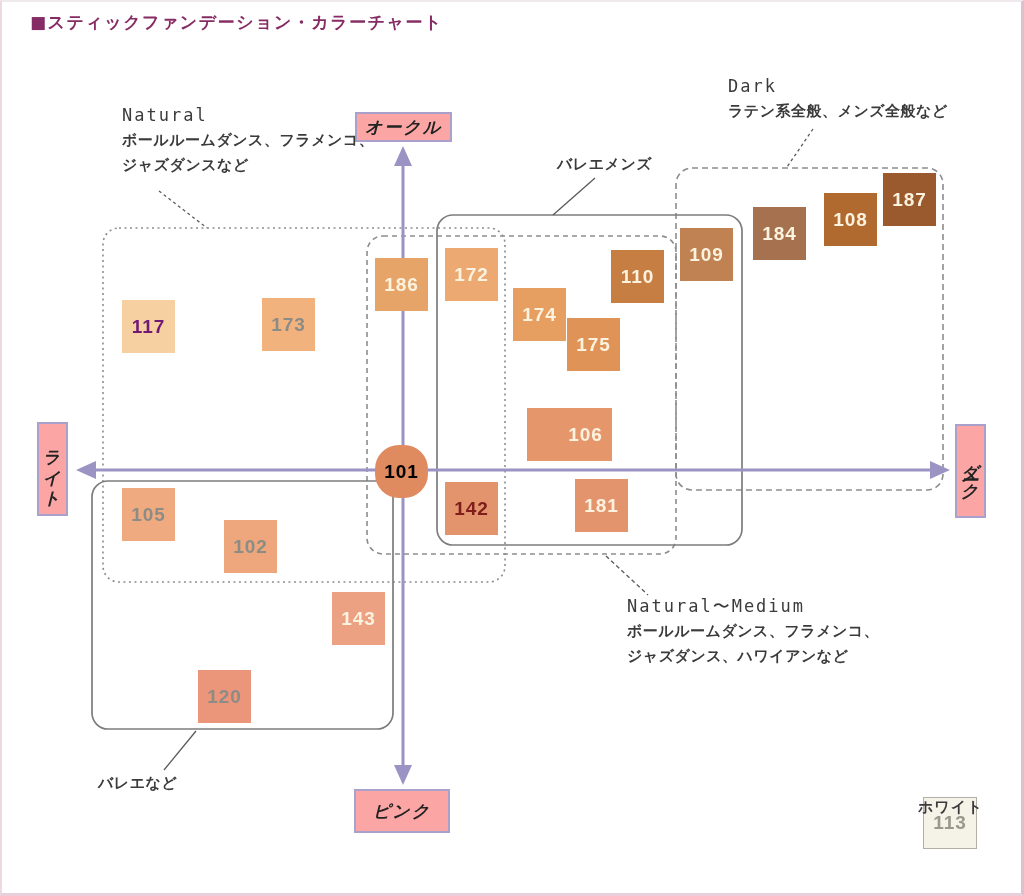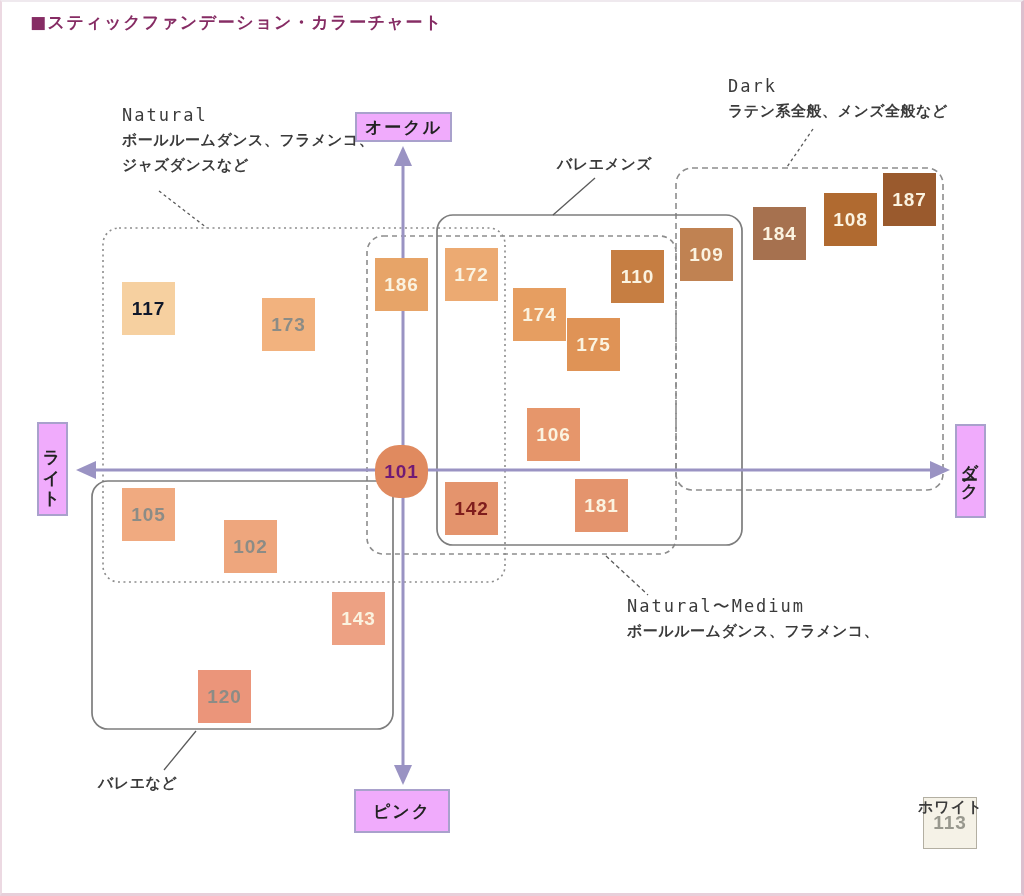--- a/index.html
+++ b/index.html
@@ -28,27 +28,28 @@
   #canvas{position:absolute;inset:0;}
   #chart-svg{position:absolute;left:0;top:0;}
   .swatch{
     position:absolute;width:53px;height:53px;
     display:flex;align-items:center;justify-content:center;
     font-family:Liberation Sans, sans-serif;
     font-size:19px;font-weight:bold;letter-spacing:1px;
     z-index:6;
   }
   .axis-box{
-    position:absolute;background:#f0abfc;
+    position:absolute;background:#fca5a5;
     border:2px solid #a9a1cc;
     display:flex;align-items:center;justify-content:center;
     font-size:17px;font-weight:bold;color:#222;
     letter-spacing:2px;
     box-sizing:border-box;
     z-index:7;
+    font-style:italic;
   }
   .axis-box.vertical{
     writing-mode:vertical-rl;
     letter-spacing:1px;
   }
   .annot{
     position:absolute;color:#3b3b3b;
     font-size:15px;font-weight:600;line-height:25px;
     letter-spacing:0.5px;white-space:nowrap;
     z-index:8;
@@ -86,33 +87,33 @@
       <line x1="159" y1="191" x2="207" y2="228" stroke="#5a5a5a" stroke-width="1.3" stroke-dasharray="3 3"></line>
       <line x1="813" y1="129" x2="787" y2="167" stroke="#5a5a5a" stroke-width="1.3" stroke-dasharray="3 3"></line>
       <line x1="595" y1="178" x2="553" y2="215" stroke="#5a5a5a" stroke-width="1.3"></line>
       <line x1="606" y1="556" x2="648" y2="595" stroke="#5a5a5a" stroke-width="1.3" stroke-dasharray="4 3"></line>
       <line x1="196" y1="731" x2="164" y2="770" stroke="#5a5a5a" stroke-width="1.3"></line>
     </svg>
     <div class="axis-box" style="left: 355px; top: 112px; width: 97px; height: 30px;">オークル</div>
     <div class="axis-box" style="left: 354px; top: 789px; width: 96px; height: 44px;">ピンク</div>
     <div class="axis-box vertical" style="left: 37px; top: 422px; width: 31px; height: 94px;">ライト</div>
     <div class="axis-box vertical" style="left: 955px; top: 424px; width: 31px; height: 94px;">ダーク</div>
-    <div class="swatch" style="left: 122px; top: 282px; background: rgb(246, 208, 160); color: #0f172a;">117</div>
+    <div class="swatch" style="left: 122px; top: 300px; background: rgb(246, 208, 160); color: #701a75;">117</div>
     <div class="swatch" style="left: 262px; top: 298px; background: rgb(242, 178, 126); color: rgb(140, 140, 134);">173</div>
     <div class="swatch" style="left: 375px; top: 258px; background: rgb(231, 164, 104); color: rgb(251, 243, 224);">186</div>
     <div class="swatch" style="left: 445px; top: 248px; background: rgb(236, 170, 114); color: rgb(251, 243, 224);">172</div>
     <div class="swatch" style="left: 513px; top: 288px; background: rgb(230, 158, 97); color: rgb(251, 243, 224);">174</div>
     <div class="swatch" style="left: 567px; top: 318px; background: rgb(223, 147, 86); color: rgb(251, 243, 224);">175</div>
     <div class="swatch" style="left: 611px; top: 250px; background: rgb(198, 126, 66); color: rgb(251, 243, 224);">110</div>
     <div class="swatch" style="left: 680px; top: 228px; background: rgb(192, 130, 82); color: rgb(251, 243, 224);">109</div>
     <div class="swatch" style="left: 753px; top: 207px; background: rgb(166, 113, 79); color: rgb(251, 243, 224);">184</div>
     <div class="swatch" style="left: 824px; top: 193px; background: rgb(176, 106, 48); color: rgb(251, 243, 224);">108</div>
     <div class="swatch" style="left: 883px; top: 173px; background: rgb(154, 90, 45); color: rgb(251, 243, 224);">187</div>
-    <div class="swatch" style="left: 527px; top: 408px; background: rgb(230, 150, 107); color: rgb(251, 243, 224);">106</div>
-    <div class="swatch" style="left: 375px; top: 445px; background: rgb(224, 138, 95); color: #701a75; border-radius: 24px;">101</div>
+    <div class="swatch" style="left: 527px; top: 408px; background: rgb(230, 150, 107); color: rgb(251, 243, 224); padding-left: 32px;">106</div>
+    <div class="swatch" style="left: 375px; top: 445px; background: rgb(224, 138, 95); color: #000000; border-radius: 24px;">101</div>
     <div class="swatch" style="left: 445px; top: 482px; background: rgb(228, 148, 109); color: #7f1d1d;">142</div>
     <div class="swatch" style="left: 575px; top: 479px; background: rgb(228, 148, 109); color: rgb(251, 243, 224);">181</div>
     <div class="swatch" style="left: 122px; top: 488px; background: rgb(240, 170, 128); color: rgb(140, 140, 134);">105</div>
     <div class="swatch" style="left: 224px; top: 520px; background: rgb(238, 166, 125); color: rgb(140, 140, 134);">102</div>
     <div class="swatch" style="left: 332px; top: 592px; background: rgb(237, 161, 131); color: rgb(251, 243, 224);">143</div>
     <div class="swatch" style="left: 198px; top: 670px; background: rgb(235, 149, 122); color: rgb(140, 140, 134);">120</div>
     <div id="white-caption" style="left: 918px; top: 770px; margin-top: 28px;">ホワイト</div>
     <div class="swatch" style="left: 923px; top: 797px; width: 54px; height: 52px; background: rgb(245, 242, 231); color: rgb(152, 152, 142); border: 1.5px solid rgb(179, 175, 162); box-sizing: border-box;">113</div>
     <div class="annot" style="left: 90px; top: 103px; margin-left: 32px;">
       <div class="latin">Natural</div>
@@ -122,17 +123,18 @@
     <div class="annot" style="left: 728px; top: 74px;">
       <div class="latin">Dark</div>
       <div>ラテン系全般、メンズ全般など</div>
     </div>
     <div class="annot" style="left: 557px; top: 152px;">
       <div>バレエメンズ</div>
     </div>
     <div class="annot" style="left: 627px; top: 594px;">
       <div class="latin">Natural〜Medium</div>
       <div>ボールルームダンス、フラメンコ、</div>
+      <div>ジャズダンス、ハワイアンなど</div>
     </div>
     <div class="annot" style="left: 98px; top: 771px;">
       <div>バレエなど</div>
     </div>
   </div>
 
 </body></html>

